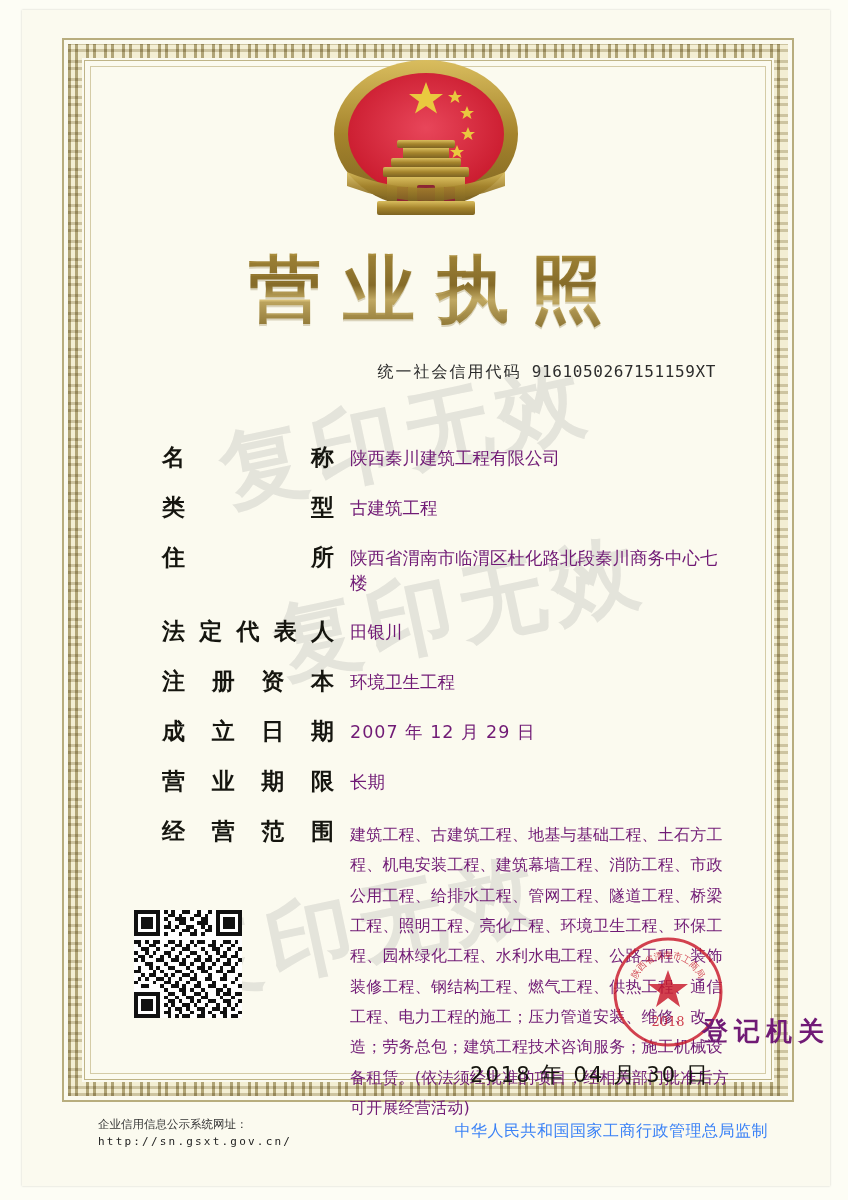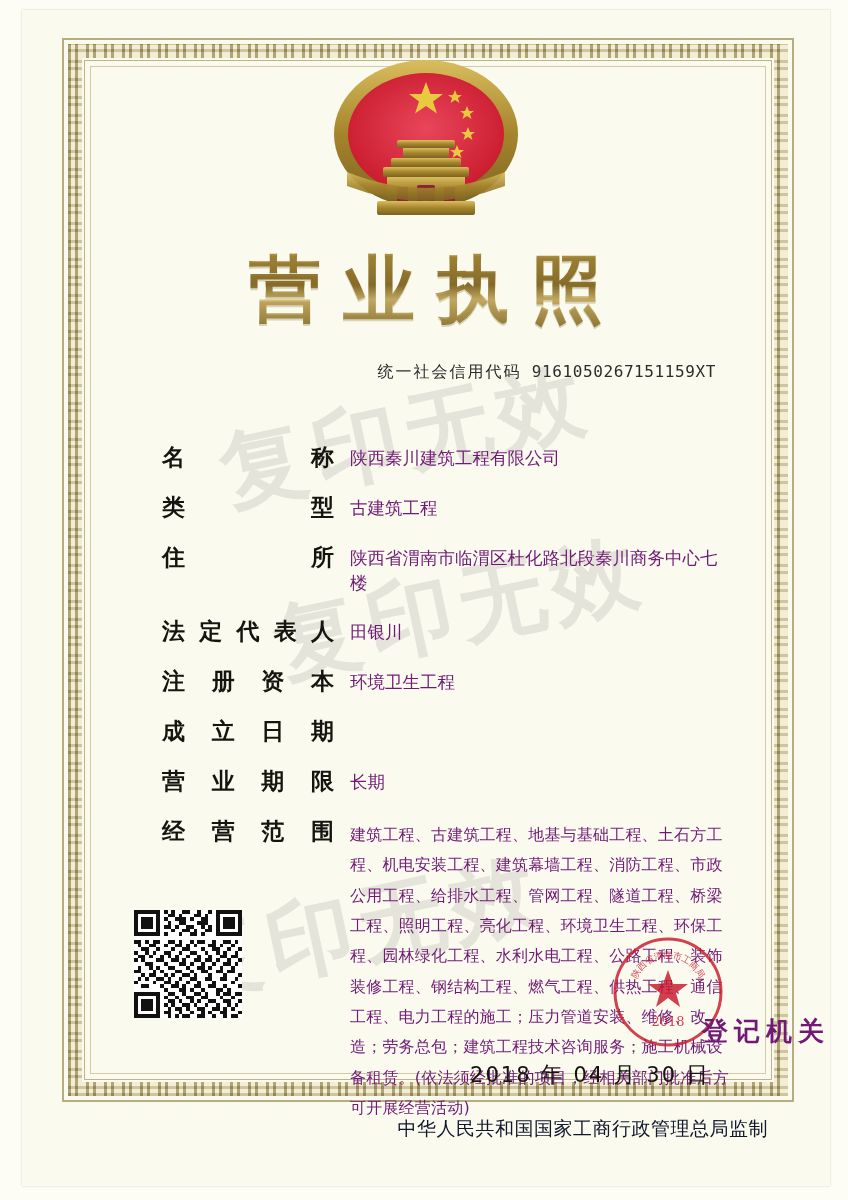--- a/index.html
+++ b/index.html
@@ -176,21 +176,21 @@
     font-family:"DejaVu Sans",sans-serif;
     font-size:11.5px;color:#333;line-height:1.5;
   }
   .footer-left .url{
     font-family:"DejaVu Sans Mono",monospace;
     font-size:11px;letter-spacing:2.2px;color:#222;
   }
   .footer-right{
     position:absolute;right:62px;bottom:44px;
     font-family:"DejaVu Serif",serif;
-    font-size:19px;color:#0f172a;letter-spacing:.5px;
+    font-size:16px;color:#3b82f6;letter-spacing:.5px;
   }
 </style>
 </head>
 <body>
 
 <div class="page">
   <div class="paper">
 
     <div class="border-outer"></div>
     <div class="border-key"></div>
@@ -300,20 +300,21 @@
         <div class="value">环境卫生工程</div>
       </div>
 
       <div class="row date">
         <div class="label">
           <span>成</span>
             <span>立</span>
             <span>日</span>
             <span>期</span>
         </div>
+        <div class="value">2007 年 12 月 29 日</div>
       </div>
 
       <div class="row">
         <div class="label">
           <span>营</span>
             <span>业</span>
             <span>期</span>
             <span>限</span>
         </div>
         <div class="value">长期</div>
@@ -581,17 +582,21 @@
 
     <div class="issue-date">
       <span class="num">2018</span>
       <span>年</span>
       <span class="num">04</span>
       <span>月</span>
       <span class="num">30</span>
       <span>日</span>
     </div>
 
+    <div class="footer-left">
+      <div>企业信用信息公示系统网址：</div>
+      <div class="url">http://sn.gsxt.gov.cn/</div>
+    </div>
 
     <div class="footer-right">中华人民共和国国家工商行政管理总局监制</div>
 
   </div>
 </div>
 
 </body></html>

